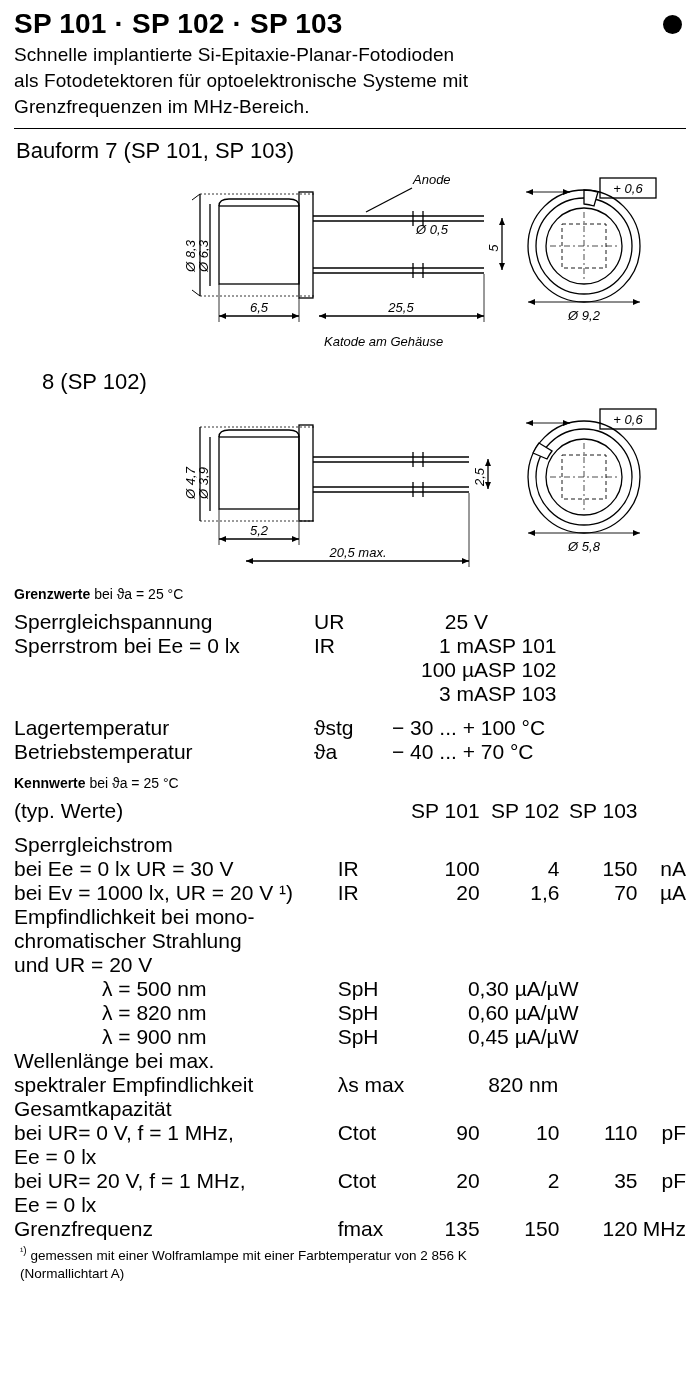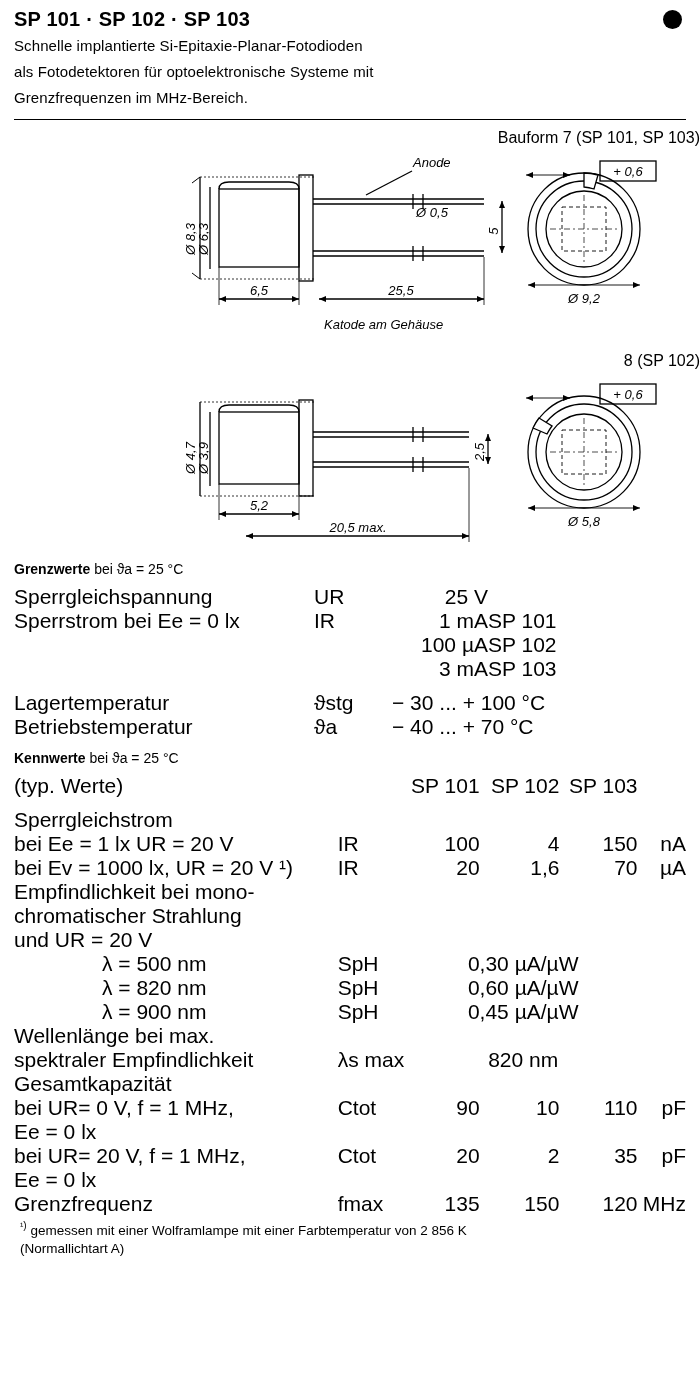--- a/index.html
+++ b/index.html
@@ -21,55 +21,54 @@
     height: 1398px;
     padding: 0;
     box-sizing: border-box;
   }
 
   
   .header {
     padding: 8px 14px 0 14px;
   }
   .title-line {
-    font-size: 20px;
+    font-size: 28px;
     font-weight: bold;
     letter-spacing: 0.2px;
     display: flex;
     align-items: center;
     gap: 20px;
   }
   .title-line .types {
     white-space: nowrap;
   }
   .dot {
     width: 19px;
     height: 19px;
     border-radius: 50%;
     background: #000;
     margin-left: auto;
     margin-right: 4px;
   }
   .subtitle {
-    font-size: 15px;
+    font-size: 19px;
     line-height: 26px;
     margin-top: 2px;
     letter-spacing: 0.1px;
   }
   .rule {
     border: 0;
     border-top: 1.6px solid #000;
     margin: 8px 14px 0 14px;
   }
 
   
   .drawing-caption {
-    font-size: 16px;
+    font-size: 22px;
     margin: 9px 0 0 16px;
-    text-align: right;
   }
   .drawing-caption.indent {
     margin-left: 42px;
   }
   .drawing {
     position: relative;
     height: 196px;
     margin: 0 14px;
   }
   .drawing.second {
@@ -352,21 +351,21 @@
         <td class="c-unit"></td>
       </tr>
       <tr class="gapline">
             <td colspan="6"></td>
           </tr>
 
       <tr>
         <td colspan="6">Sperrgleichstrom</td>
       </tr>
       <tr>
-        <td class="c-label">bei Ee = 1 lx    UR  =  20 V</td>
+        <td class="c-label">bei Ee = 0 lx    UR  =  30 V</td>
         <td class="c-sym">IR</td>
         <td class="c-v1">100</td>
         <td class="c-v2">4</td>
         <td class="c-v3">150</td>
         <td class="c-unit">nA</td>
       </tr>
       <tr>
         <td class="c-label">bei Ev  = 1000 lx, UR = 20 V ¹)</td>
         <td class="c-sym">IR</td>
         <td class="c-v1">20</td>

